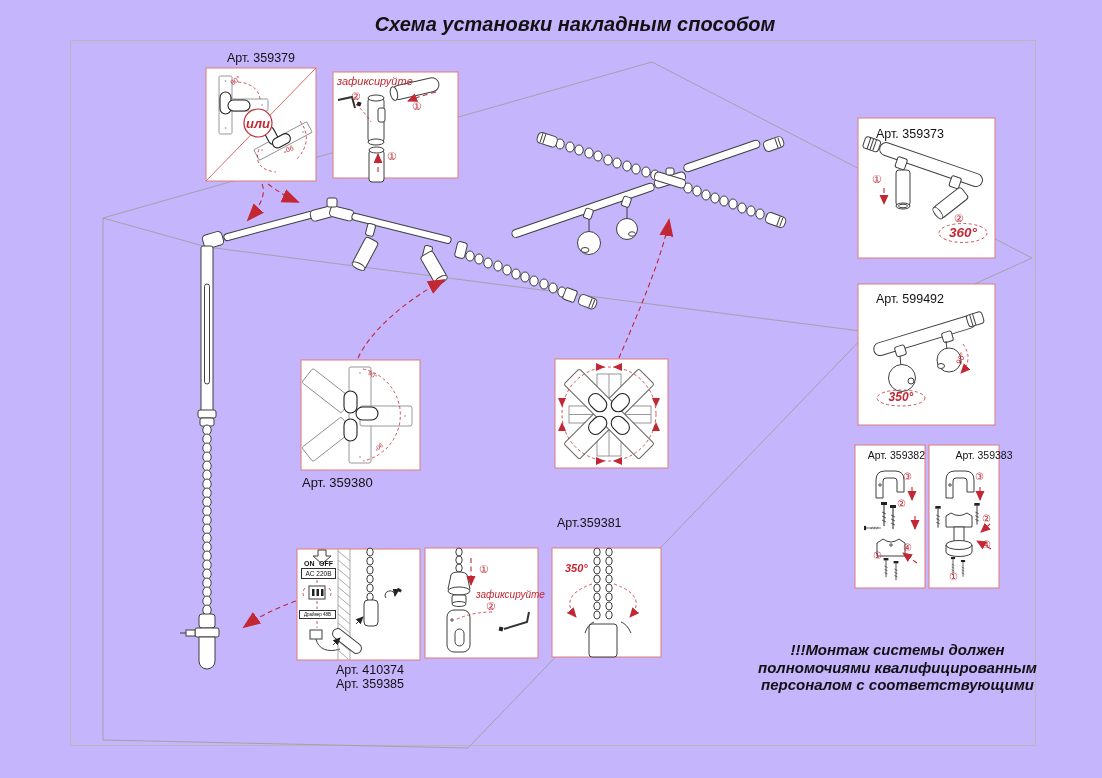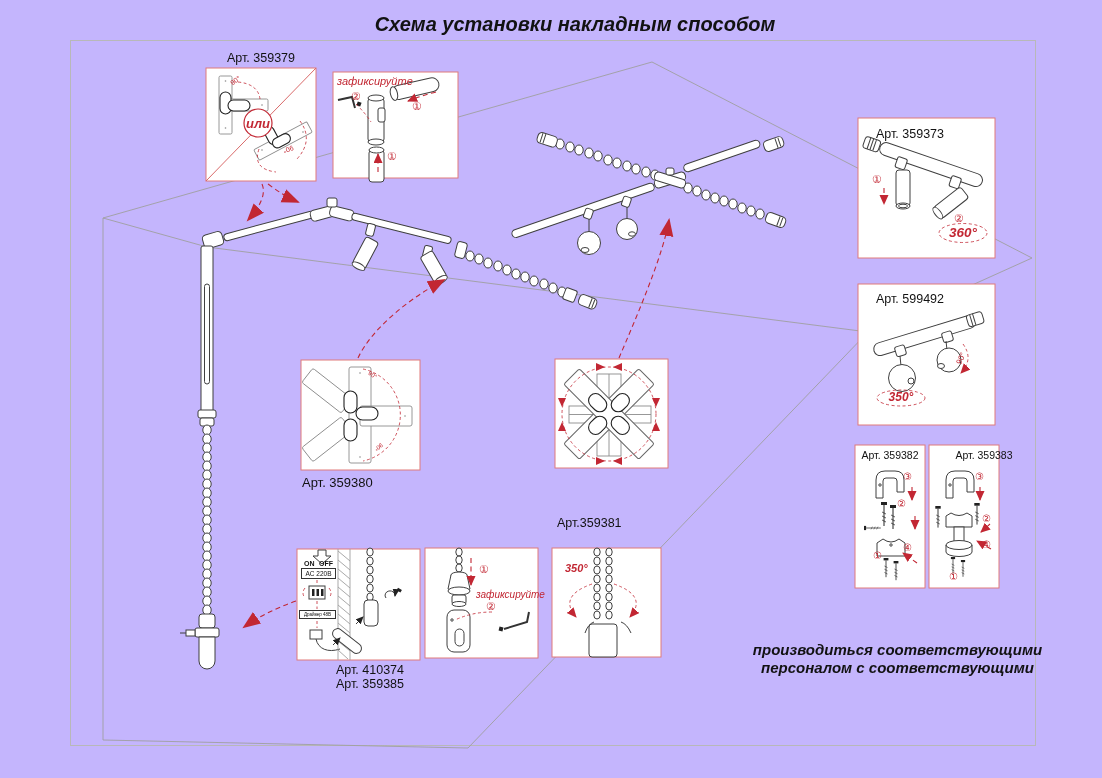--- a/index.html
+++ b/index.html
@@ -511,21 +511,21 @@
 
   <div class="t" style="left:876px;top:127px;font-size:12.5px;">Арт. 359373</div>
   <div class="t red" style="left:872px;top:173px;font-size:11px;">①</div>
   <div class="t red" style="left:954px;top:212px;font-size:11px;">②</div>
   <div class="t ctr red b it" style="left:941px;top:225px;width:44px;font-size:13.5px;">360°</div>
 
   <div class="t" style="left:876px;top:292px;font-size:12.5px;">Арт. 599492</div>
   <div class="t ctr red b it" style="left:879px;top:390px;width:44px;font-size:12px;">350°</div>
   <div class="t red" style="left:955px;top:354px;font-size:8px;transform:rotate(-65deg);">90°</div>
 
-  <div class="t ctr" style="left:855px;top:449px;width:70px;font-size:10.5px;">Арт. 359382</div>
+  <div class="t ctr" style="left:855px;top:449px;width:70px;font-size:10.5px;text-align:right;">Арт. 359382</div>
   <div class="t red" style="left:903px;top:471px;font-size:10px;">③</div>
   <div class="t red" style="left:897px;top:498px;font-size:10px;">②</div>
   <div class="t red" style="left:903px;top:542px;font-size:10px;">④</div>
   <div class="t red" style="left:873px;top:550px;font-size:10px;">①</div>
 
   <div class="t ctr" style="left:929px;top:449px;width:70px;font-size:10.5px;margin-left:20px;">Арт. 359383</div>
   <div class="t red" style="left:975px;top:471px;font-size:10px;">③</div>
   <div class="t red" style="left:982px;top:513px;font-size:10px;">②</div>
   <div class="t red" style="left:982px;top:539px;font-size:10px;">④</div>
   <div class="t red" style="left:949px;top:571px;font-size:10px;">①</div>
@@ -542,17 +542,18 @@
   <div class="t ctr" style="left:336px;top:663px;width:66px;font-size:12.5px;">Арт. 410374</div>
   <div class="t ctr" style="left:336px;top:677px;width:66px;font-size:12.5px;">Арт. 359385</div>
 
   <div class="t red" style="left:479px;top:563px;font-size:11px;">①</div>
   <div class="t red it" style="left:476px;top:589px;font-size:10px;">зафиксируйте</div>
   <div class="t red" style="left:486px;top:600px;font-size:11px;">②</div>
 
   <div class="t red b it" style="left:565px;top:562px;font-size:11px;">350°</div>
 
   <div class="t ctr b it" style="left:745px;top:641px;width:305px;font-size:15px;line-height:17.5px;white-space:normal;">
-    <div>производиться соответствующими</div>
+    <div>!!!Монтаж системы должен</div>
+    <div>полномочиями квалифицированным</div>
     <div>персоналом с соответствующими</div>
   </div>
 
 </div>
 
 </body></html>

